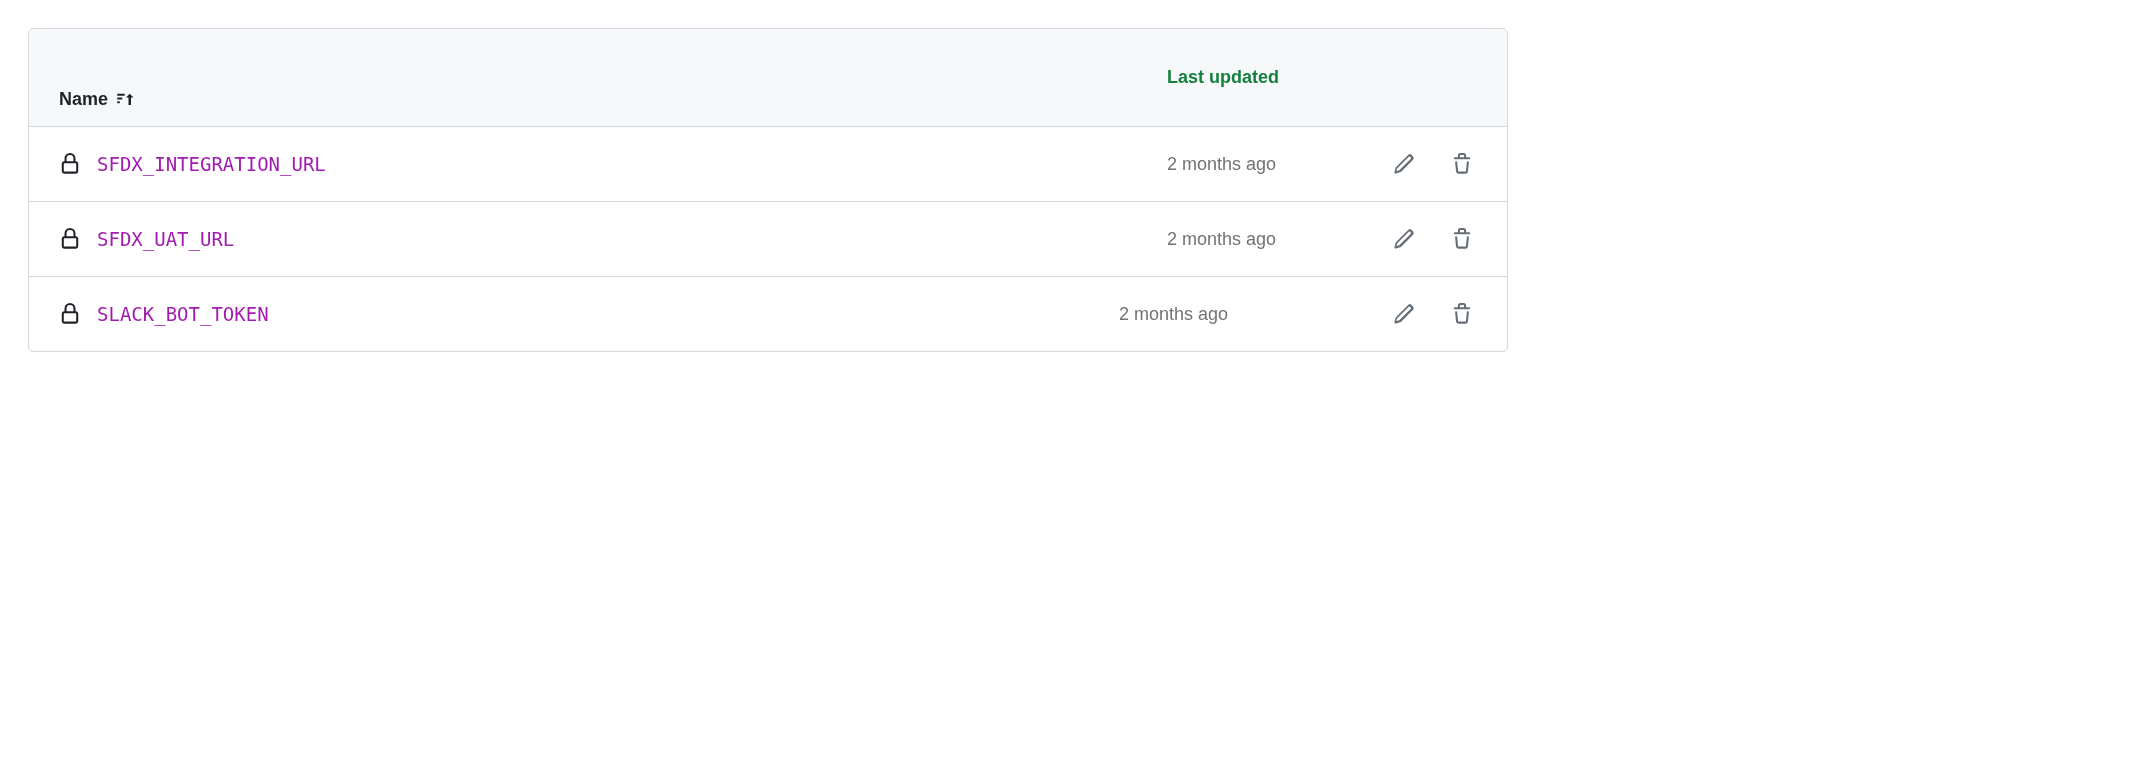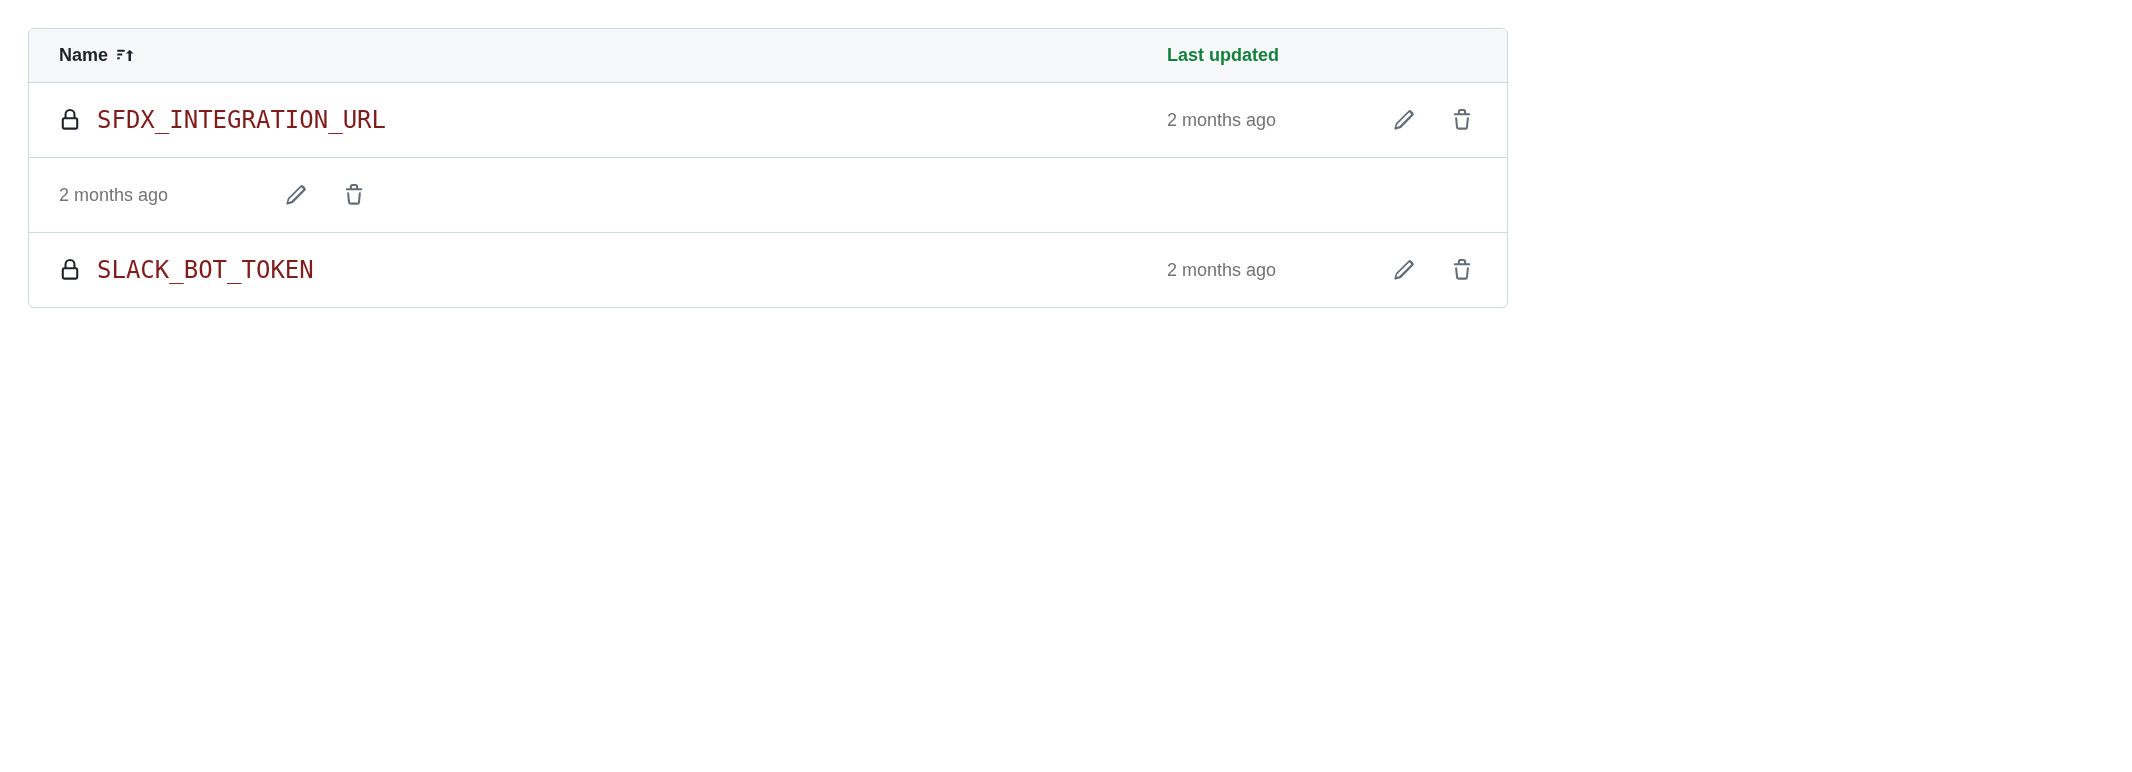--- a/index.html
+++ b/index.html
@@ -50,47 +50,48 @@
     font-size: 18px;
   }
   .col-name {
     flex: 1;
     display: flex;
     align-items: center;
     font-weight: 600;
     color: #1f2328;
     cursor: pointer;
     gap: 8px;
+    margin-top: 44px;
   }
   .col-updated {
     width: 180px;
     color: #15803d;
     font-weight: 600;
   }
   .col-actions {
     width: 130px;
   }
   .secrets-row {
     display: flex;
     align-items: center;
     padding: 22px 30px;
     border-bottom: 1px solid #d0d7de;
     font-size: 18px;
   }
-  .secrets-row:last-child { border-bottom: none; }
+  .secrets-row:last-child { border-bottom: none; gap: 48px; }
   .row-name {
     flex: 1;
     display: flex;
     align-items: center;
     gap: 16px;
   }
   .secret-name {
     font-family: ui-monospace, SFMono-Regular, "SF Mono", Menlo, Consolas, monospace;
-    font-size: 24px;
-    color: #7f1d1d;
+    font-size: 19px;
+    color: #a21caf;
   }
   .row-updated {
     width: 180px;
     color: #737373;
   }
   .row-actions {
     width: 130px;
     display: flex;
     justify-content: flex-end;
     gap: 28px;
@@ -151,20 +152,28 @@
           <span>
             <svg width="22" height="22" viewBox="0 0 16 16" fill="currentColor">
               <path d="M11 1.75V3h2.25a.75.75 0 0 1 0 1.5H2.75a.75.75 0 0 1 0-1.5H5V1.75C5 .784 5.784 0 6.75 0h2.5C10.216 0 11 .784 11 1.75ZM4.496 6.675l.66 6.6a.25.25 0 0 0 .249.225h5.19a.25.25 0 0 0 .249-.225l.66-6.6a.75.75 0 0 1 1.492.149l-.66 6.6A1.748 1.748 0 0 1 10.595 15h-5.19a1.75 1.75 0 0 1-1.741-1.575l-.66-6.6a.75.75 0 1 1 1.492-.15ZM6.5 1.75V3h3V1.75a.25.25 0 0 0-.25-.25h-2.5a.25.25 0 0 0-.25.25Z"></path>
             </svg>
           </span>
         </button>
       </div>
     </div>
 
     <div class="secrets-row">
+      <div class="row-name">
+        <span>
+          <svg width="22" height="22" viewBox="0 0 16 16" fill="currentColor">
+            <path d="M4 4a4 4 0 0 1 8 0v2h.25c.966 0 1.75.784 1.75 1.75v5.5A1.75 1.75 0 0 1 12.25 15h-8.5A1.75 1.75 0 0 1 2 13.25v-5.5C2 6.784 2.784 6 3.75 6H4Zm6.5 2V4a2.5 2.5 0 1 0-5 0v2ZM3.75 7.5a.25.25 0 0 0-.25.25v5.5c0 .138.112.25.25.25h8.5a.25.25 0 0 0 .25-.25v-5.5a.25.25 0 0 0-.25-.25Z"></path>
+          </svg>
+        </span>
+        <span class="secret-name">SFDX_UAT_URL</span>
+      </div>
       <div class="row-updated">2 months ago</div>
       <div class="row-actions">
         <button class="icon-btn">
           <span>
             <svg width="22" height="22" viewBox="0 0 16 16" fill="currentColor">
               <path d="M11.013 1.427a1.75 1.75 0 0 1 2.474 0l1.086 1.086a1.75 1.75 0 0 1 0 2.474l-8.61 8.61c-.21.21-.47.364-.756.445l-3.251.93a.75.75 0 0 1-.927-.928l.929-3.25c.081-.286.235-.547.445-.758l8.61-8.61Zm.707 1.06L3.11 11.1a.25.25 0 0 0-.064.108l-.558 1.953 1.953-.558a.249.249 0 0 0 .108-.064l8.61-8.61a.25.25 0 0 0 0-.354l-1.086-1.086a.25.25 0 0 0-.354 0Z"></path>
             </svg>
           </span>
         </button>
         <button class="icon-btn">

